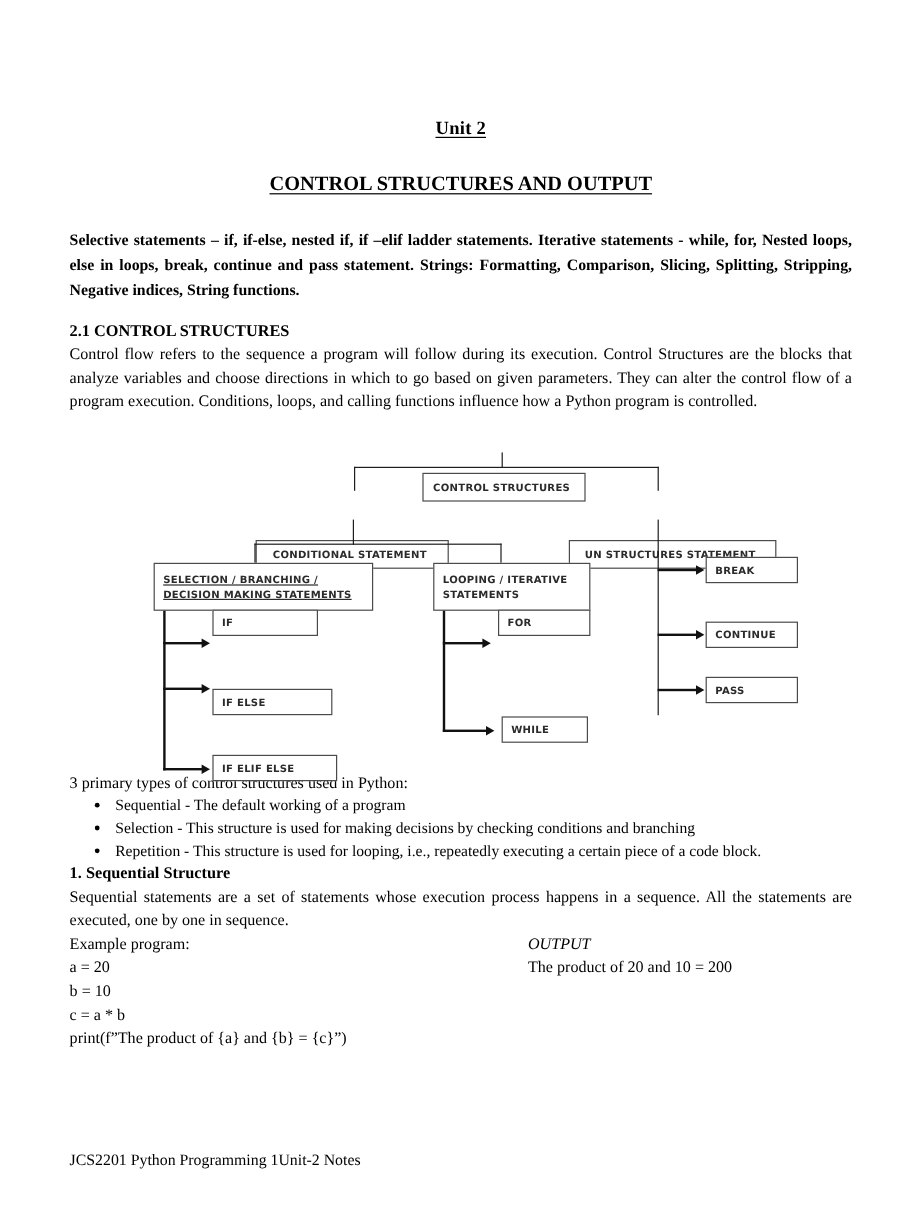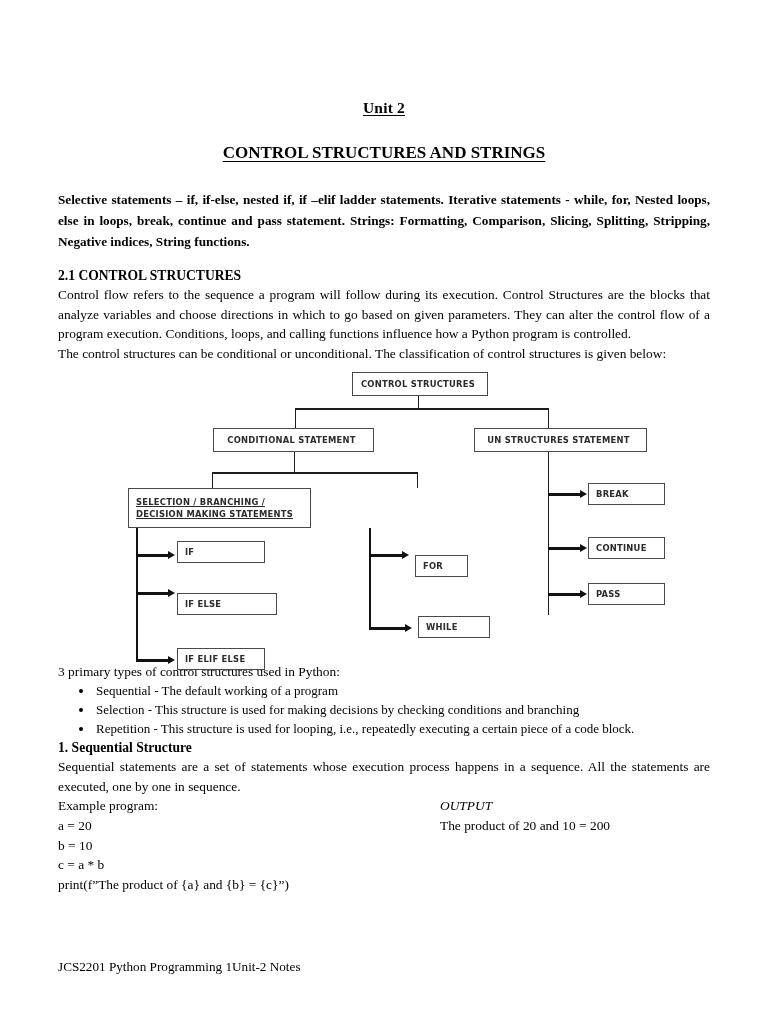--- a/index.html
+++ b/index.html
@@ -107,20 +107,21 @@
     display: flex;
     align-items: center;
     padding-left: 7px;
     line-height: 1.45;
     white-space: pre-line;
   }
   .node.center {
     justify-content: center;
     padding-left: 0;
     padding-right: 4px;
+    margin-top: 41px;
   }
   .node.two-line {
     align-items: center;
   }
   .conn {
     position: absolute;
     background: #1d1d1d;
   }
   .conn.h { height: 1.4px; }
   .conn.v { width: 1.4px; }
@@ -177,29 +178,28 @@
     color: #000;
   }
 </style>
 </head>
 <body>
 
 <div class="page">
 
   <h1 class="unit-title"><span>Unit   2</span></h1>
 
-  <h2 class="doc-title"><span>CONTROL STRUCTURES AND STRINGS</span></h2>
+  <h2 class="doc-title"><span>CONTROL STRUCTURES AND OUTPUT</span></h2>
 
   <p class="syllabus">Selective statements – if, if-else, nested if, if –elif ladder statements. Iterative statements - while, for, Nested loops, else in loops, break, continue and pass statement. Strings: Formatting, Comparison, Slicing, Splitting, Stripping, Negative indices, String functions.</p>
 
   <h3 class="section-head">2.1  CONTROL STRUCTURES</h3>
 
   <p class="body-para">Control flow refers to the sequence a program will follow during its execution. Control Structures are the blocks that analyze variables and choose directions in which to go based on given parameters. They can alter the control flow of a program execution. Conditions, loops, and calling functions influence how a Python program is controlled.</p>
 
-  <p class="body-para">The control structures can be conditional or unconditional. The classification of control structures is given below:</p>
 
   <div class="diagram">
 
     <div class="node center" style="left:294px; top:5px; width:136px; height:24px;">CONTROL STRUCTURES</div>
 
     <div class="conn v" style="left:360px; top:29px; height:13px;"></div>
 
     <div class="conn h" style="left:237px; top:41px; width:254px;"></div>
 
     <div class="conn v" style="left:237px; top:41px; height:20px;"></div>
@@ -213,45 +213,47 @@
     <div class="conn v" style="left:236px; top:85px; height:21px;"></div>
     <div class="conn h" style="left:154px; top:105px; width:206px;"></div>
     <div class="conn v" style="left:154px; top:105px; height:16px;"></div>
     <div class="conn v" style="left:359px; top:105px; height:16px;"></div>
 
     <div class="conn v" style="left:490px; top:85px; height:163px;"></div>
 
     <div class="node two-line" style="left:70px; top:121px; width:183px; height:40px;text-decoration:underline;">SELECTION / BRANCHING /
 DECISION MAKING STATEMENTS</div>
 
+    <div class="node two-line" style="left:303px; top:121px; width:131px; height:40px;">LOOPING / ITERATIVE
+STATEMENTS</div>
 
     <div class="conn thick-v" style="left:78px; top:161px; height:133px;"></div>
 
     <div class="conn thick-h" style="left:78px; top:187px; width:33px;"></div>
     <div class="arrowhead" style="left:110px; top:184px;"></div>
 
     <div class="conn thick-h" style="left:78px; top:225px; width:33px;"></div>
     <div class="arrowhead" style="left:110px; top:222px;"></div>
 
     <div class="conn thick-h" style="left:78px; top:292px; width:33px;"></div>
     <div class="arrowhead" style="left:110px; top:289px;"></div>
 
-    <div class="node" style="left:119px; top:174px; width:88px; height:22px;">IF</div>
+    <div class="node" style="left:119px; top:160px; width:88px; height:22px;">IF</div>
     <div class="node" style="left:119px; top:226px; width:100px; height:22px;">IF ELSE</div>
-    <div class="node" style="left:119px; top:281px; width:88px; height:22px;">IF ELIF ELSE</div>
+    <div class="node" style="left:119px; top:281px; width:104px; height:22px;">IF ELIF ELSE</div>
 
     <div class="conn thick-v" style="left:311px; top:161px; height:101px;"></div>
 
     <div class="conn thick-h" style="left:311px; top:187px; width:34px;"></div>
     <div class="arrowhead" style="left:344px; top:184px;"></div>
 
     <div class="conn thick-h" style="left:311px; top:260px; width:37px;"></div>
     <div class="arrowhead" style="left:347px; top:257px;"></div>
 
-    <div class="node" style="left:357px; top:188px; width:53px; height:22px;">FOR</div>
+    <div class="node" style="left:357px; top:160px; width:77px; height:22px;">FOR</div>
     <div class="node" style="left:360px; top:249px; width:72px; height:22px;">WHILE</div>
 
     <div class="conn thick-h" style="left:490px; top:126px; width:33px;"></div>
     <div class="arrowhead" style="left:522px; top:123px;"></div>
 
     <div class="conn thick-h" style="left:490px; top:180px; width:33px;"></div>
     <div class="arrowhead" style="left:522px; top:177px;"></div>
 
     <div class="conn thick-h" style="left:490px; top:226px; width:33px;"></div>
     <div class="arrowhead" style="left:522px; top:223px;"></div>

